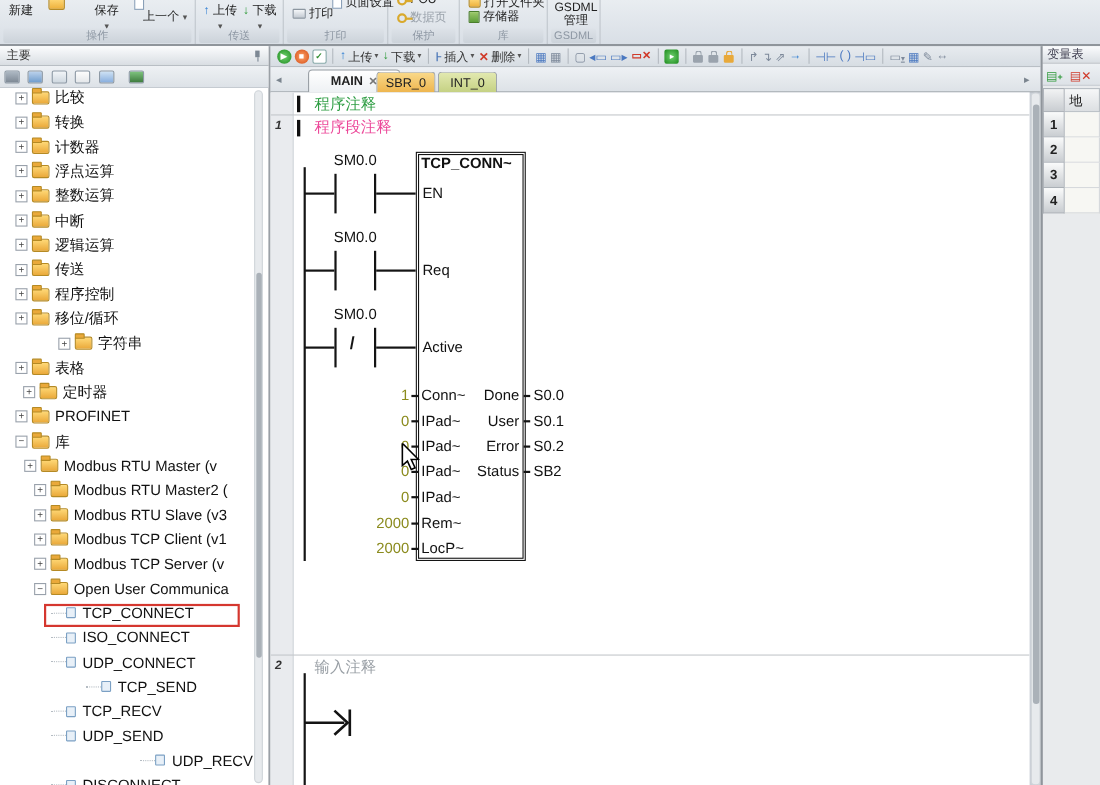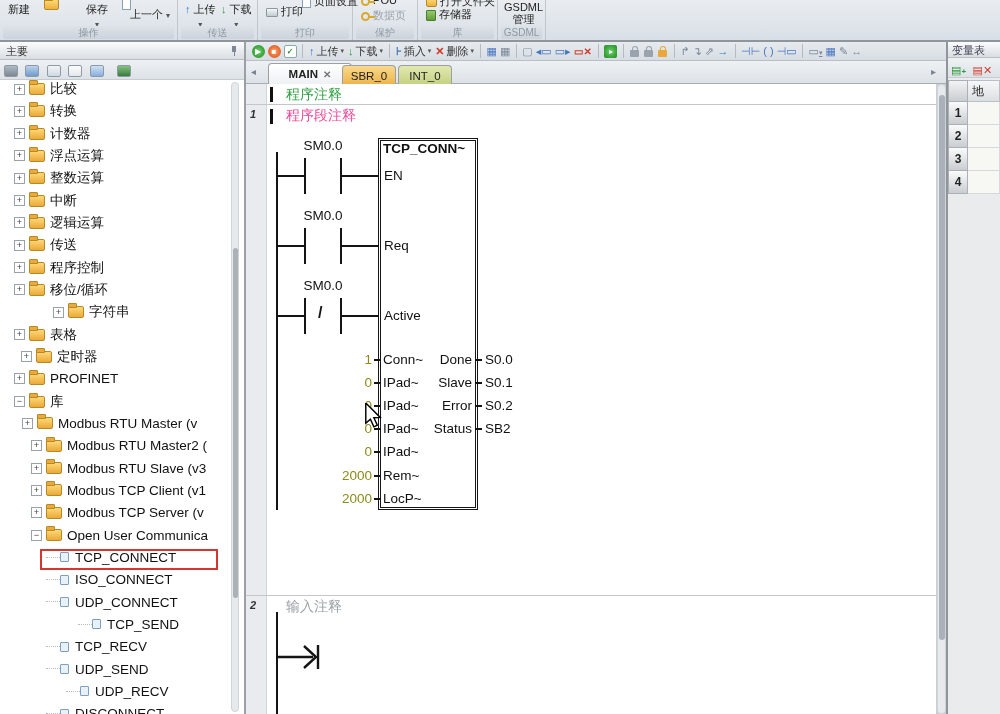--- a/index.html
+++ b/index.html
@@ -202,21 +202,21 @@
         <div class="trow" style="padding-left: 31px;"><span class="exp">+</span><span class="tfold"></span><span>Modbus RTU Slave (v3</span></div>
         <div class="trow" style="padding-left: 31px;"><span class="exp">+</span><span class="tfold"></span><span>Modbus TCP Client (v1</span></div>
         <div class="trow" style="padding-left: 31px;"><span class="exp">+</span><span class="tfold"></span><span>Modbus TCP Server (v</span></div>
         <div class="trow" style="padding-left: 31px;"><span class="exp">−</span><span class="tfold"></span><span>Open User Communica</span></div>
         <div class="trow" style="padding-left: 46px;"><span style="display:inline-block;width:14px;border-top:1px dotted #b5bcc3;vertical-align:middle"></span><span class="tleaf"></span><span>TCP_CONNECT</span><div class="selbox"></div></div>
         <div class="trow" style="padding-left: 46px;"><span style="display:inline-block;width:14px;border-top:1px dotted #b5bcc3;vertical-align:middle"></span><span class="tleaf"></span><span>ISO_CONNECT</span></div>
         <div class="trow" style="padding-left: 46px;"><span style="display:inline-block;width:14px;border-top:1px dotted #b5bcc3;vertical-align:middle"></span><span class="tleaf"></span><span>UDP_CONNECT</span></div>
         <div class="trow" style="padding-left: 42px; margin-left: 36px;"><span style="display:inline-block;width:14px;border-top:1px dotted #b5bcc3;vertical-align:middle"></span><span class="tleaf"></span><span>TCP_SEND</span></div>
         <div class="trow" style="padding-left: 46px;"><span style="display:inline-block;width:14px;border-top:1px dotted #b5bcc3;vertical-align:middle"></span><span class="tleaf"></span><span>TCP_RECV</span></div>
         <div class="trow" style="padding-left: 46px;"><span style="display:inline-block;width:14px;border-top:1px dotted #b5bcc3;vertical-align:middle"></span><span class="tleaf"></span><span>UDP_SEND</span></div>
-        <div class="trow" style="padding-left: 66px;"><span style="display:inline-block;width:14px;border-top:1px dotted #b5bcc3;vertical-align:middle"></span><span class="tleaf"></span><span>UDP_RECV</span></div>
+        <div class="trow" style="padding-left: 66px; text-align: right;"><span style="display:inline-block;width:14px;border-top:1px dotted #b5bcc3;vertical-align:middle"></span><span class="tleaf"></span><span>UDP_RECV</span></div>
         <div class="trow" style="padding-left: 46px;"><span style="display:inline-block;width:14px;border-top:1px dotted #b5bcc3;vertical-align:middle"></span><span class="tleaf"></span><span>DISCONNECT</span></div>
       </div>
     <div class="vscroll" style="left:231px;top:40px;height:630px">
       <div class="vthumb" style="top:165px;height:350px"></div>
     </div>
   </div>
 
   <div class="edcol">
 
     <div class="edbar">
@@ -270,21 +270,21 @@
       <span class="bluebox">⊣▭</span>
       <span class="tsep"></span>
       <span class="ghost">▭<u style="font-size:7px">▾</u></span>
       <span class="bluebox">▦</span>
       <span class="ghost">✎</span>
       <span class="ghost">↔</span>
     </div>
 
     <div class="tabbar">
       <span class="tarrow" style="left:5px">◂</span>
-      <div class="tab" style="left:22px;width:84px;background:linear-gradient(#ffffff,#eef1f4);font-weight:bold"><span>MAIN</span><span class="tabx">✕</span></div>
+      <div class="tab" style="left:34px;width:84px;background:linear-gradient(#ffffff,#eef1f4);font-weight:bold"><span>MAIN</span><span class="tabx">✕</span></div>
       <div class="tab" style="left:96px;width:54px;top:4px;height:19px;background:linear-gradient(#f9d98a,#eeb54e)"><span>SBR_0</span></div>
       <div class="tab" style="left:152px;width:54px;top:4px;height:19px;background:linear-gradient(#e2e9b0,#c5d183)"><span>INT_0</span></div>
       <span class="tarrow" style="right:10px">▸</span>
     </div>
 
     <div class="canvas" id="canvas">
       <div class="netstrip"></div>
     <div class="curbar" style="left:24px;top:3px"></div>
         <div class="cmt" style="left:40px;top:2px;color:#2f9e44">程序注释</div>
         <div class="hsep" style="top:20px"></div>
@@ -332,21 +332,21 @@
         <div class="fbtext" style="left:137px;top:360px">IPad~</div>
         <div class="fbval" style="left:58px;top:384px;width:68px;color:#8b8b1e">2000</div>
         <div class="tick" style="left:128px;top:391px"></div>
         <div class="fbtext" style="left:137px;top:384px">Rem~</div>
         <div class="fbval" style="left:58px;top:407px;width:68px;color:#8b8b1e">2000</div>
         <div class="tick" style="left:128px;top:414px"></div>
         <div class="fbtext" style="left:137px;top:407px">LocP~</div>
         <div class="fbval" style="left:146px;top:268px;width:80px;color:#111">Done</div>
         <div class="tick" style="left:230px;top:275px"></div>
         <div class="fbtext" style="left:239px;top:268px">S0.0</div>
-        <div class="fbval" style="left:146px;top:291px;width:80px;color:#111">Slave</div>
+        <div class="fbval" style="left:146px;top:291px;width:80px;color:#111">User</div>
         <div class="tick" style="left:230px;top:298px"></div>
         <div class="fbtext" style="left:239px;top:291px">S0.1</div>
         <div class="fbval" style="left:146px;top:314px;width:80px;color:#111">Error</div>
         <div class="tick" style="left:230px;top:321px"></div>
         <div class="fbtext" style="left:239px;top:314px">S0.2</div>
         <div class="fbval" style="left:146px;top:337px;width:80px;color:#111">Status</div>
         <div class="tick" style="left:230px;top:344px"></div>
         <div class="fbtext" style="left:239px;top:337px">SB2</div>
         <div class="hsep" style="top:511px"></div>
         <div class="netnum" style="left:4px;top:515px">2</div>

